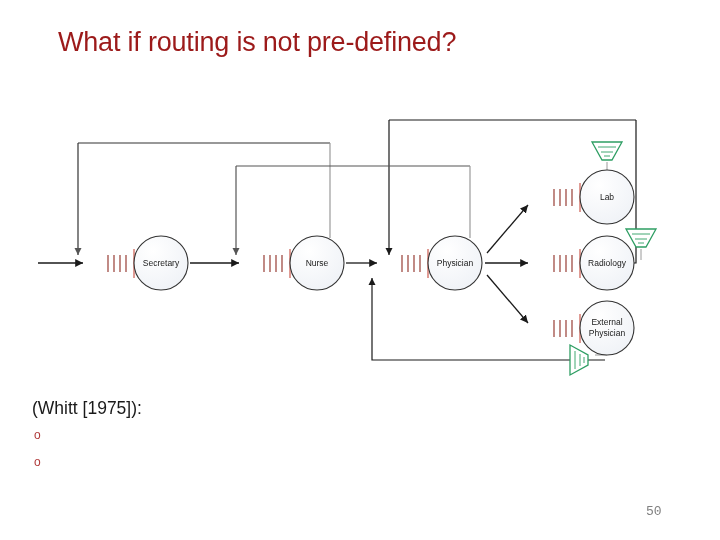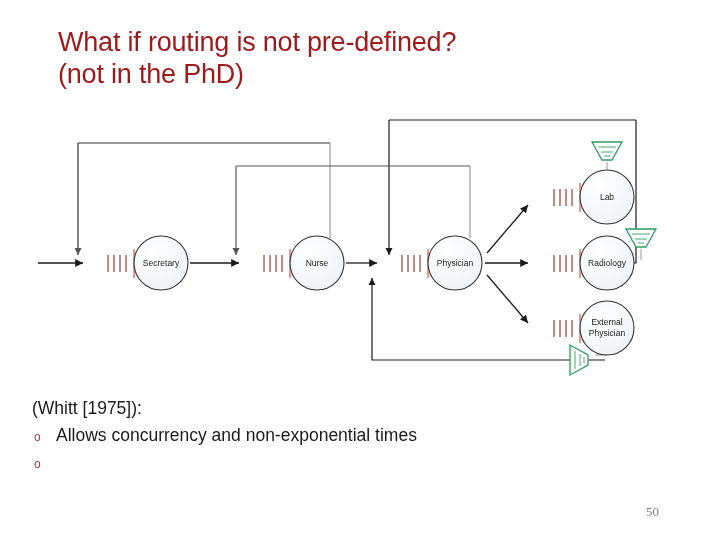--- a/index.html
+++ b/index.html
@@ -73,31 +73,30 @@
   }
   .bullet-text { white-space: pre; }
 
   
   #page-number {
     position: absolute;
     left: 646px;
     top: 504px;
     color: #808080;
     font-size: 13px;
-    font-family: Liberation Serif, serif;
+    font-family: Liberation Mono, monospace;
   }
 </style>
 </head>
 <body>
 
 <div id="slide">
 
   <div id="title-block">
     <span class="title-line">What if routing is not pre-defined?</span>
-    <span class="title-line">(not in the PhD)</span>
   </div>
 
   <div id="diagram">
     <svg width="720" height="285" viewBox="0 0 720 285" xmlns="http://www.w3.org/2000/svg">
       <defs>
         <marker id="arrowBlack" markerWidth="7" markerHeight="7" refX="6" refY="3" orient="auto">
           <path d="M0,0 L6,3 L0,6 z" fill="#1a1a1a"></path>
         </marker>
         <marker id="arrowGray" markerWidth="7" markerHeight="7" refX="6" refY="3" orient="auto">
           <path d="M0,0 L6,3 L0,6 z" fill="#555555"></path>
@@ -265,21 +264,20 @@
         <text x="607" y="226" text-anchor="middle" font-family="Liberation Sans, sans-serif" font-size="8.5" fill="#1a1a1a">Physician</text>
       </g>
     </svg>
   </div>
 
   <div id="body-block">
     <span class="body-para">(Whitt [1975]):</span>
 
     <div class="bullet-row">
       <span class="bullet-mark">o</span>
-      <span class="bullet-text">Allows concurrency and non-exponential times</span>
     </div>
     <div class="bullet-row">
       <span class="bullet-mark">o</span>
     </div>
   </div>
 
   <div id="page-number">50</div>
 
 </div>
 

